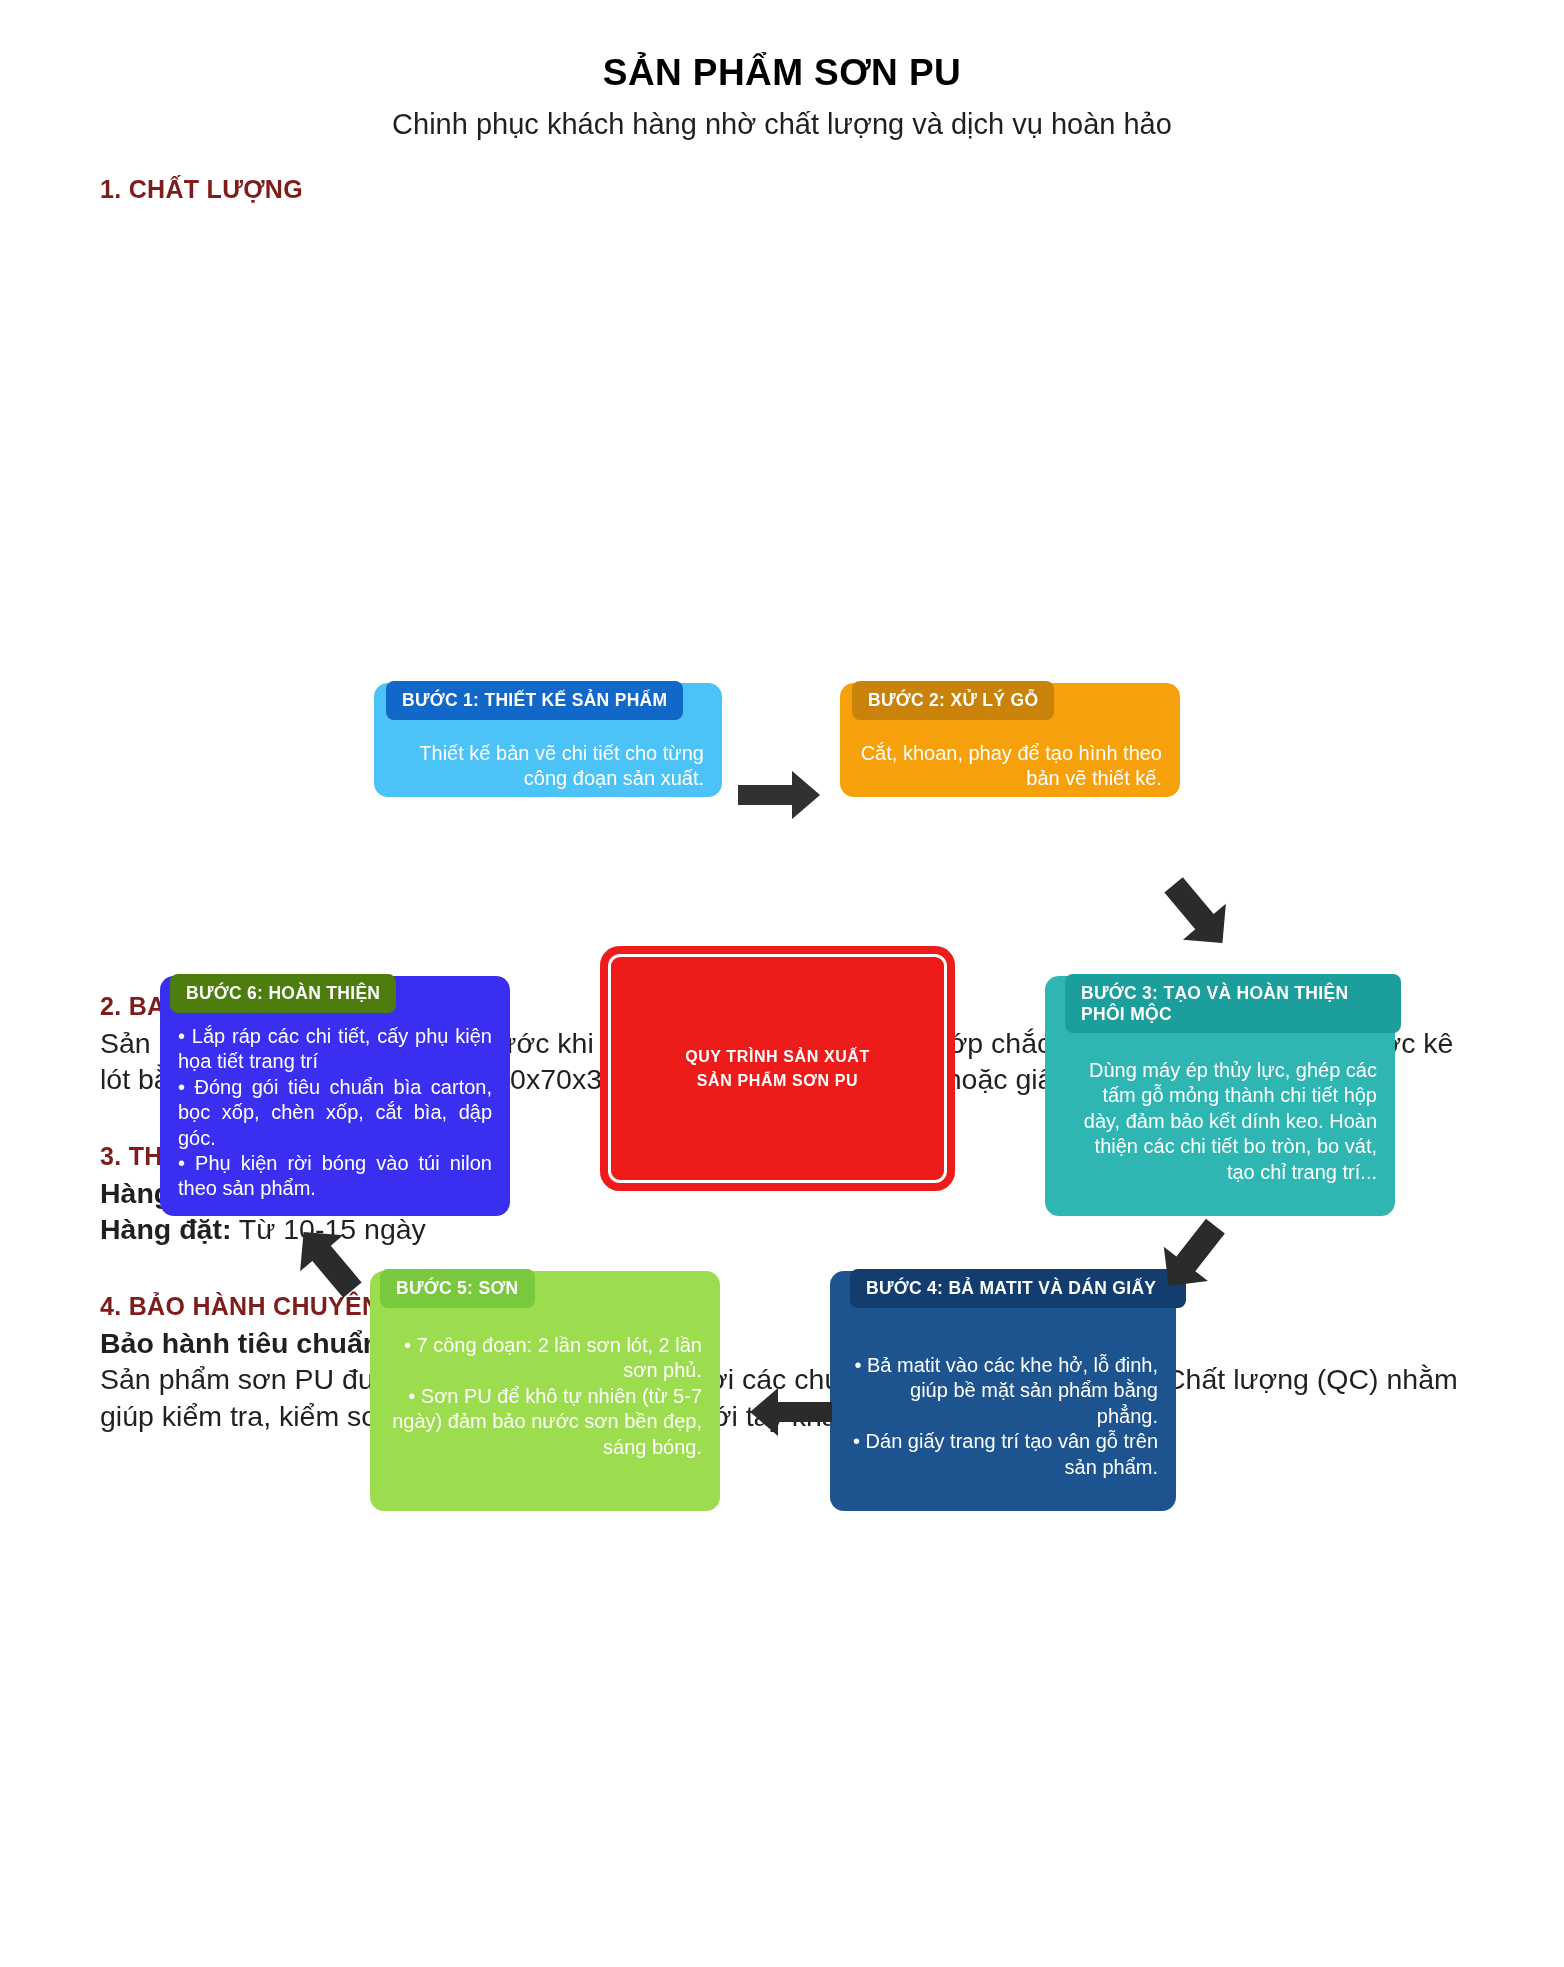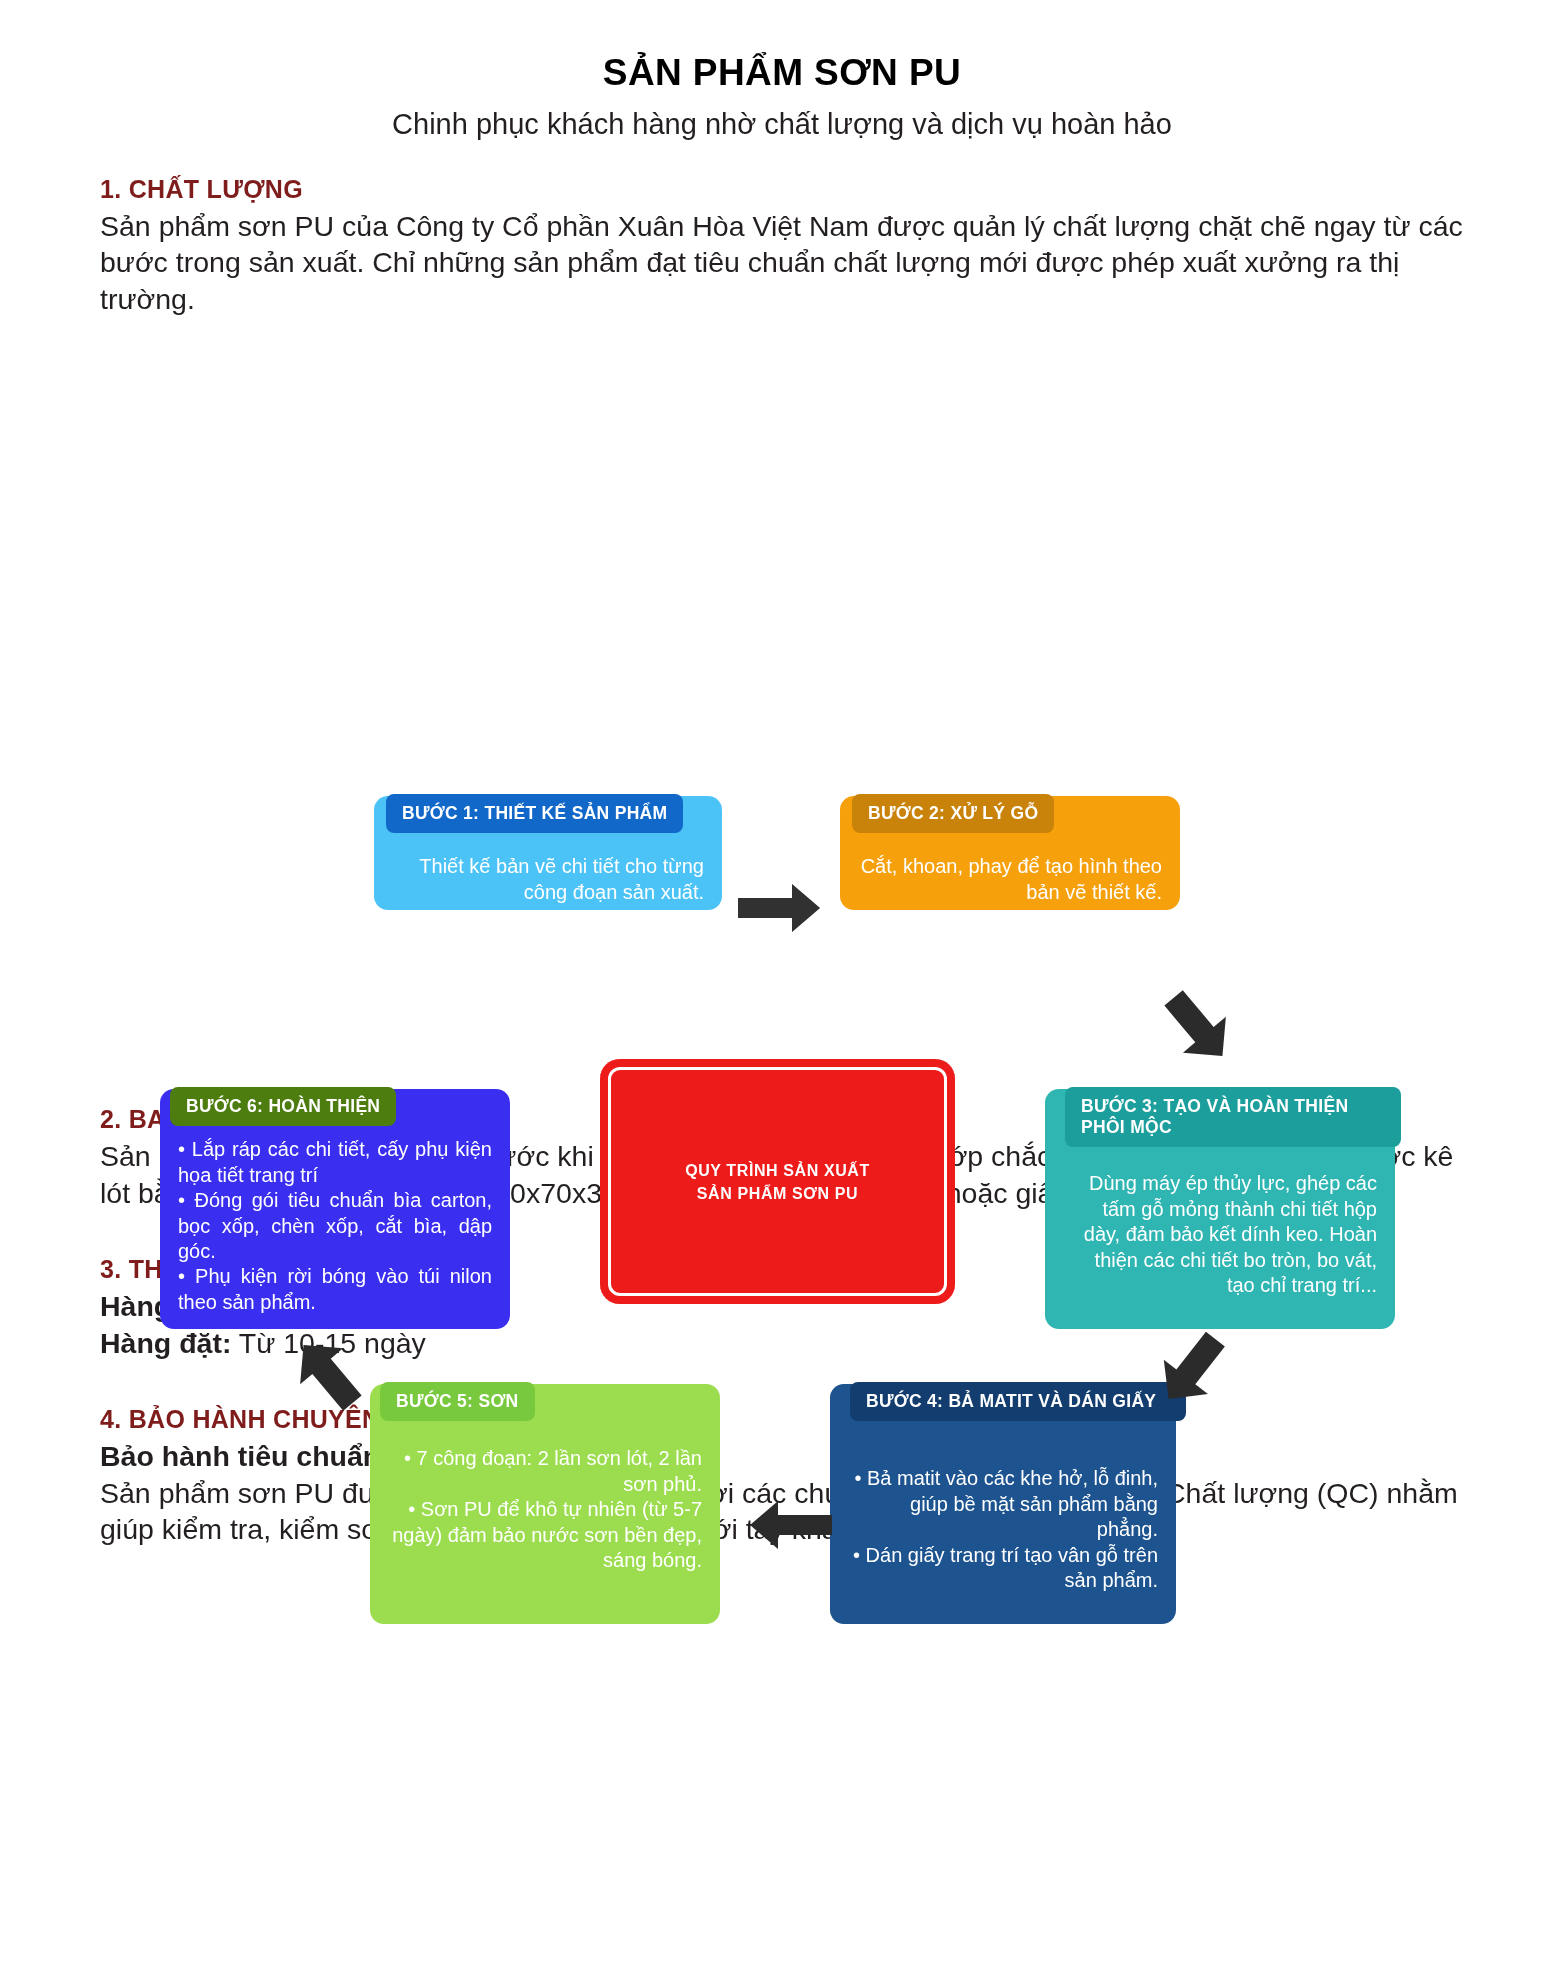--- a/index.html
+++ b/index.html
@@ -160,21 +160,20 @@
 
 <div class="page">
 
   <h1 class="doc-title">SẢN PHẨM SƠN PU</h1>
   <div class="doc-subtitle">Chinh phục khách hàng nhờ chất lượng và dịch vụ hoàn hảo</div>
 
   <div style="height:34px"></div>
 
   <div class="section">
     <div class="sec-heading">1. CHẤT LƯỢNG</div>
-    <p class="sec-body">Sản phẩm sơn PU của Công ty Cổ phần Xuân Hòa Việt Nam  được quản lý chất lượng chặt chẽ ngay từ các bước trong sản xuất. Chỉ những sản phẩm đạt tiêu chuẩn chất lượng mới được phép xuất xưởng ra thị trường.</p>
   </div>
 
   <div class="diagram">
 
     <div class="card" id="card1">
       <div class="card-title">BƯỚC 1: THIẾT KẾ SẢN PHẨM</div>
       <div class="card-body">Thiết kế bản vẽ chi tiết cho từng công đoạn sản xuất.</div>
     </div>
 
     <div class="card" id="card2">

